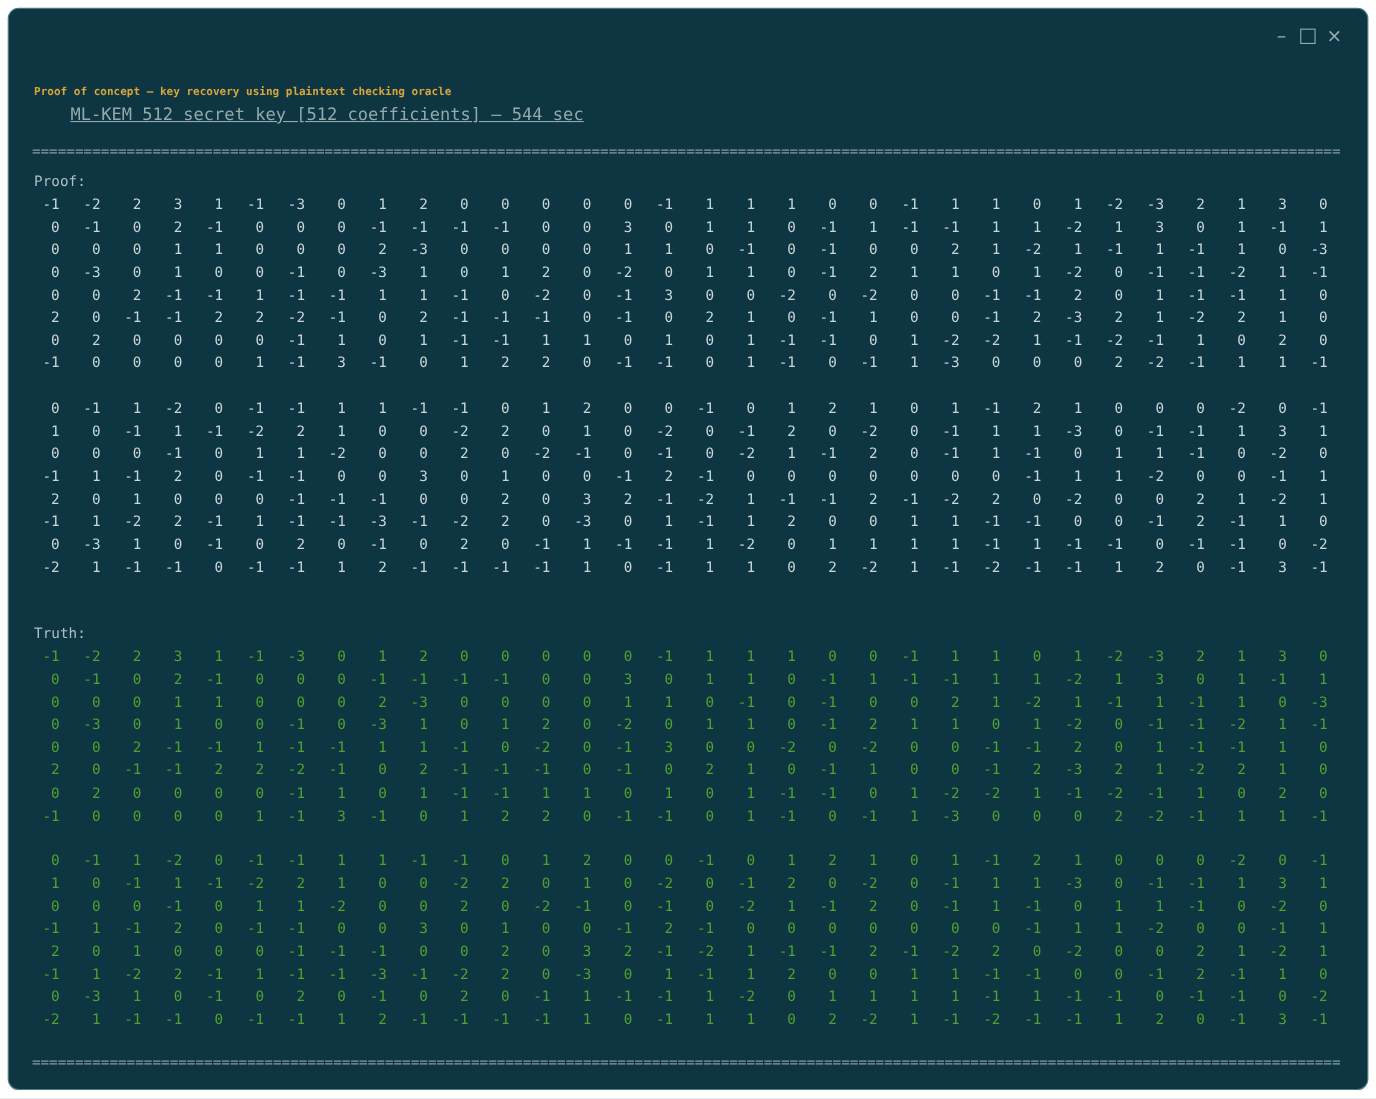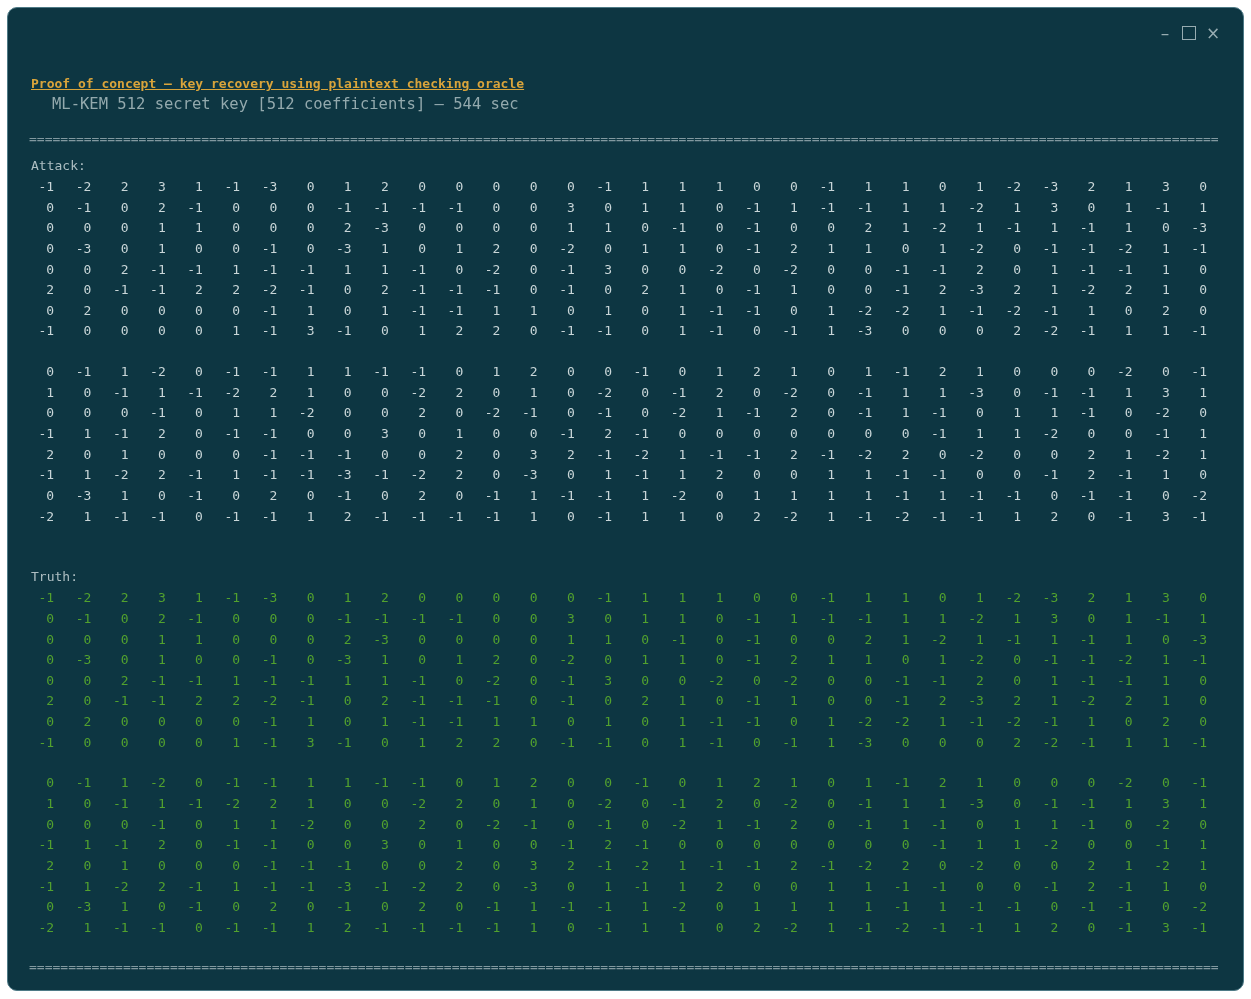--- a/index.html
+++ b/index.html
@@ -23,24 +23,24 @@
     padding:10px 18px 0 0;
   }
   .winbtn{
     width:24px;height:22px;display:flex;align-items:center;justify-content:center;
     color:var(--c-ctrl);font-size:17px;line-height:22px;cursor:default;
     font-family:"DejaVu Sans","Liberation Sans",sans-serif;
   }
   .maxglyph{width:12px;height:12px;border:1.5px solid var(--c-ctrl);display:inline-block;}
   .title{
     margin:25px 0 0 23px;color:var(--c-title);font-weight:bold;
-    font-size:13px;line-height:21px;white-space:pre;text-decoration:underline;
+    font-size:10px;line-height:21px;white-space:pre;
   }
   .subtitle{
-    margin:0 0 0 44px;color:var(--c-sub);font-size:15.5px;line-height:21px;white-space:pre;
+    margin:0 0 0 56px;color:var(--c-sub);font-size:15.5px;line-height:21px;white-space:pre;text-decoration:underline;
   }
   .separator{
     margin:17px 0 0 21px;color:var(--c-sep);font-size:13px;line-height:14px;
     white-space:nowrap;overflow:hidden;width:1192px;letter-spacing:0;
   }
   .separator.bottom{margin-top:21px;}
   .section-label{
     margin:10px 0 0 23px;font-size:13px;line-height:20px;color:var(--c-label);
   }
   .grid{margin:1px 0 0 9px;font-size:13px;}
@@ -62,21 +62,21 @@
       <span class="maxglyph"></span>
     </div>
     <div class="winbtn">×</div>
   </div>
 
   <div class="title">Proof of concept – key recovery using plaintext checking oracle</div>
   <div class="subtitle">ML-KEM 512 secret key [512 coefficients] – 544 sec</div>
 
   <div class="separator top" id="sep-top">========================================================================================================================================================</div>
 
-  <div class="section-label">Attack:</div>
+  <div class="section-label">Proof:</div>
   <div class="grid truth" id="truth-grid">
       <div class="block">
         <div class="coeff-row">
           <span class="cell">-1</span>
           <span class="cell">-2</span>
           <span class="cell">2</span>
           <span class="cell">3</span>
           <span class="cell">1</span>
           <span class="cell">-1</span>
           <span class="cell">-3</span>

